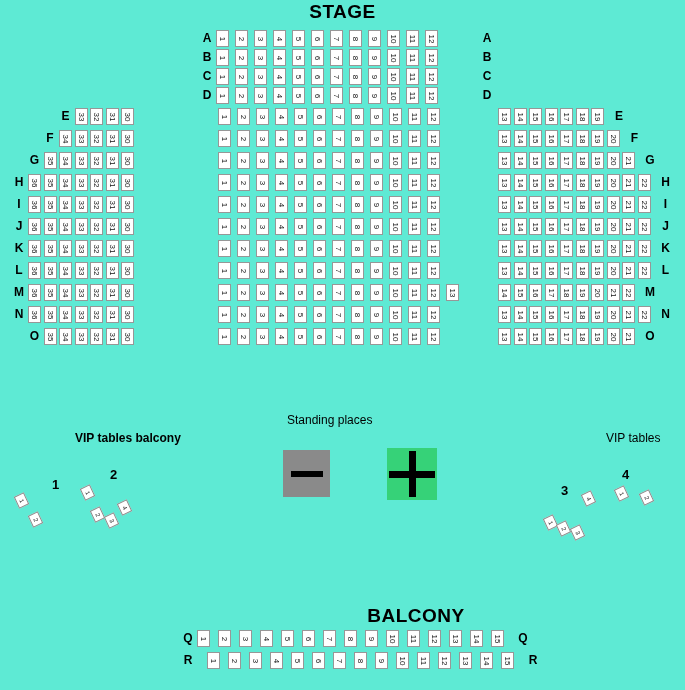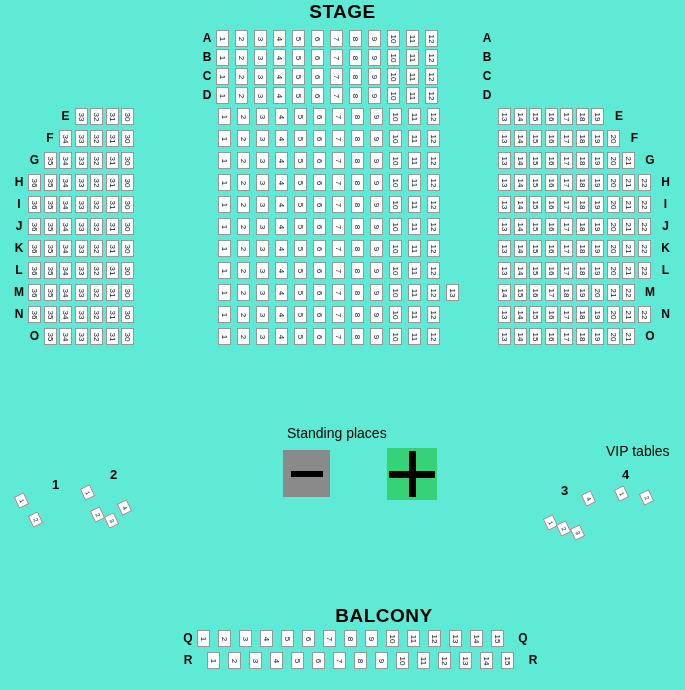--- a/index.html
+++ b/index.html
@@ -2,33 +2,33 @@
 <html style="--plus-green: #36d278; --minus-gray: #8a8a8a; --seat-border: #979797; --seat-fill: #ffffff;"><head>
 <meta charset="utf-8">
 <style>
   html,body{margin:0;padding:0;background:#fff;}
   #map{
     position:relative;width:685px;height:690px;background:#5eead4;overflow:hidden;
     font-family:"Liberation Sans", sans-serif;color:#000;
   }
   .title{position:absolute;font-weight:bold;font-size:19px;letter-spacing:.5px;}
   #stage-title{top:1px;left:0;right:0;text-align:center;}
-  #balcony-title{top:605px;left:184px;width:400px;text-align:center;}
+  #balcony-title{top:605px;left:216px;width:400px;text-align:center;}
   .grp{position:absolute;display:flex;align-items:center;gap:4px;}
   .seats{display:flex;gap:2.5px;}
   .seats.c{gap:6px;}
   .seats.b{gap:8px;}
   .seat{
     box-sizing:border-box;width:13px;height:17px;background:var(--seat-fill,#fff);
     border:1px solid var(--seat-border,#979797);
     display:flex;align-items:center;justify-content:center;flex:0 0 auto;
   }
   .seat span{display:block;transform:rotate(90deg);font-size:8px;line-height:1;color:#111;white-space:nowrap;}
   .rlab{font-weight:bold;font-size:12px;line-height:17px;min-width:10px;text-align:center;}
-  .sec-label{position:absolute;font-size:14px;white-space:nowrap;margin-top:12px;}
+  .sec-label{position:absolute;font-size:12px;white-space:nowrap;}
   #standing-label{left:287px;top:413px;}
   #vip-left-label{left:75px;top:431px;font-weight:bold;}
   #vip-right-label{left:606px;top:431px;font-weight:normal;}
   .btn{position:absolute;cursor:pointer;}
   #btn-minus{left:283px;top:450px;width:47px;height:47px;background:var(--minus-gray,#8a8a8a);
     display:flex;align-items:center;justify-content:center;}
   #btn-minus .bar-h{width:32px;height:6px;background:#000;}
   #btn-plus{left:387px;top:448px;width:50px;height:52px;background:var(--plus-green,#36d278);}
   #btn-plus .bar-h{position:absolute;left:2px;right:2px;top:50%;margin-top:-3.5px;height:7px;background:#000;}
   #btn-plus .bar-v{position:absolute;top:3px;bottom:3px;left:50%;margin-left:-3.5px;width:7px;background:#000;}
@@ -1279,20 +1279,21 @@
             <span>20</span>
           </div>
           <div class="seat">
             <span>21</span>
           </div>
         </div>
         <span class="rlab" style="margin-left: 6px;">O</span>
       </div>
     </div>
 
+  <div class="sec-label" id="vip-left-label">VIP tables balcony</div>
   <div class="sec-label" id="standing-label">Standing places</div>
   <div class="sec-label" id="vip-right-label">VIP tables</div>
 
   <div class="btn" id="btn-minus">
     <span class="bar-h"></span>
   </div>
   <div class="btn" id="btn-plus">
     <span class="bar-h"></span>
     <span class="bar-v"></span>
   </div>

